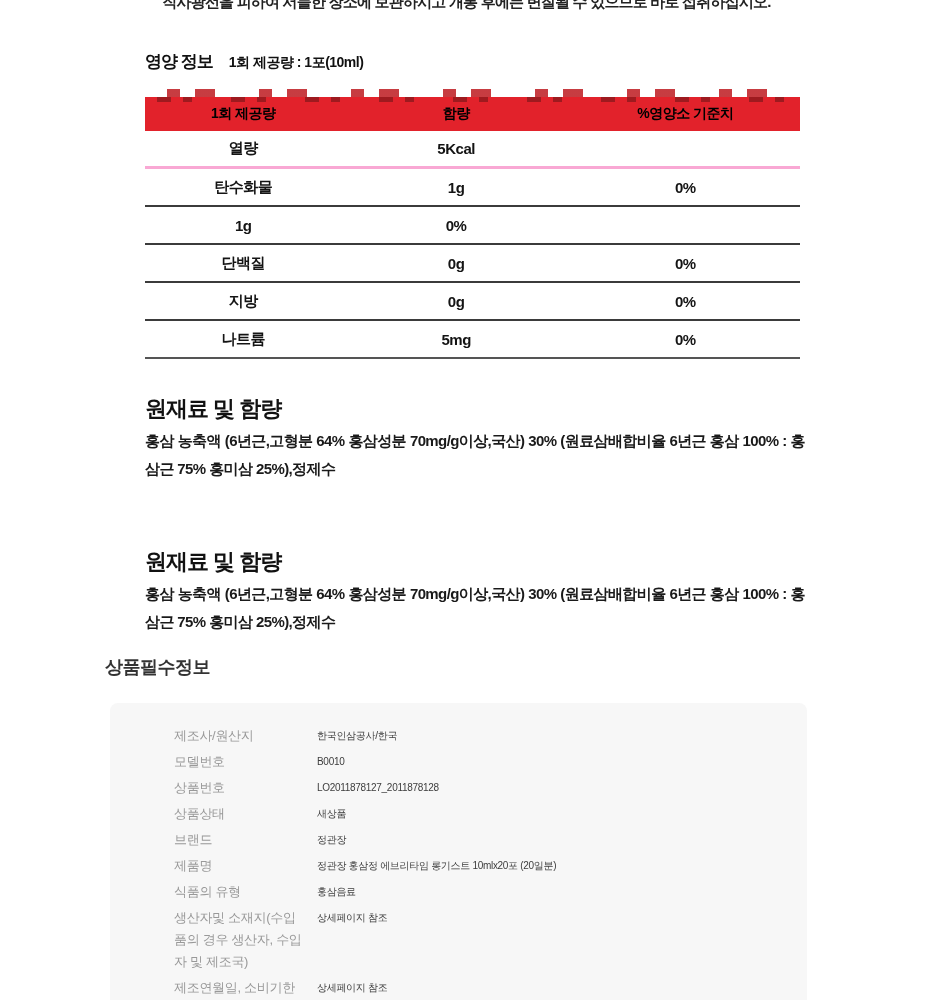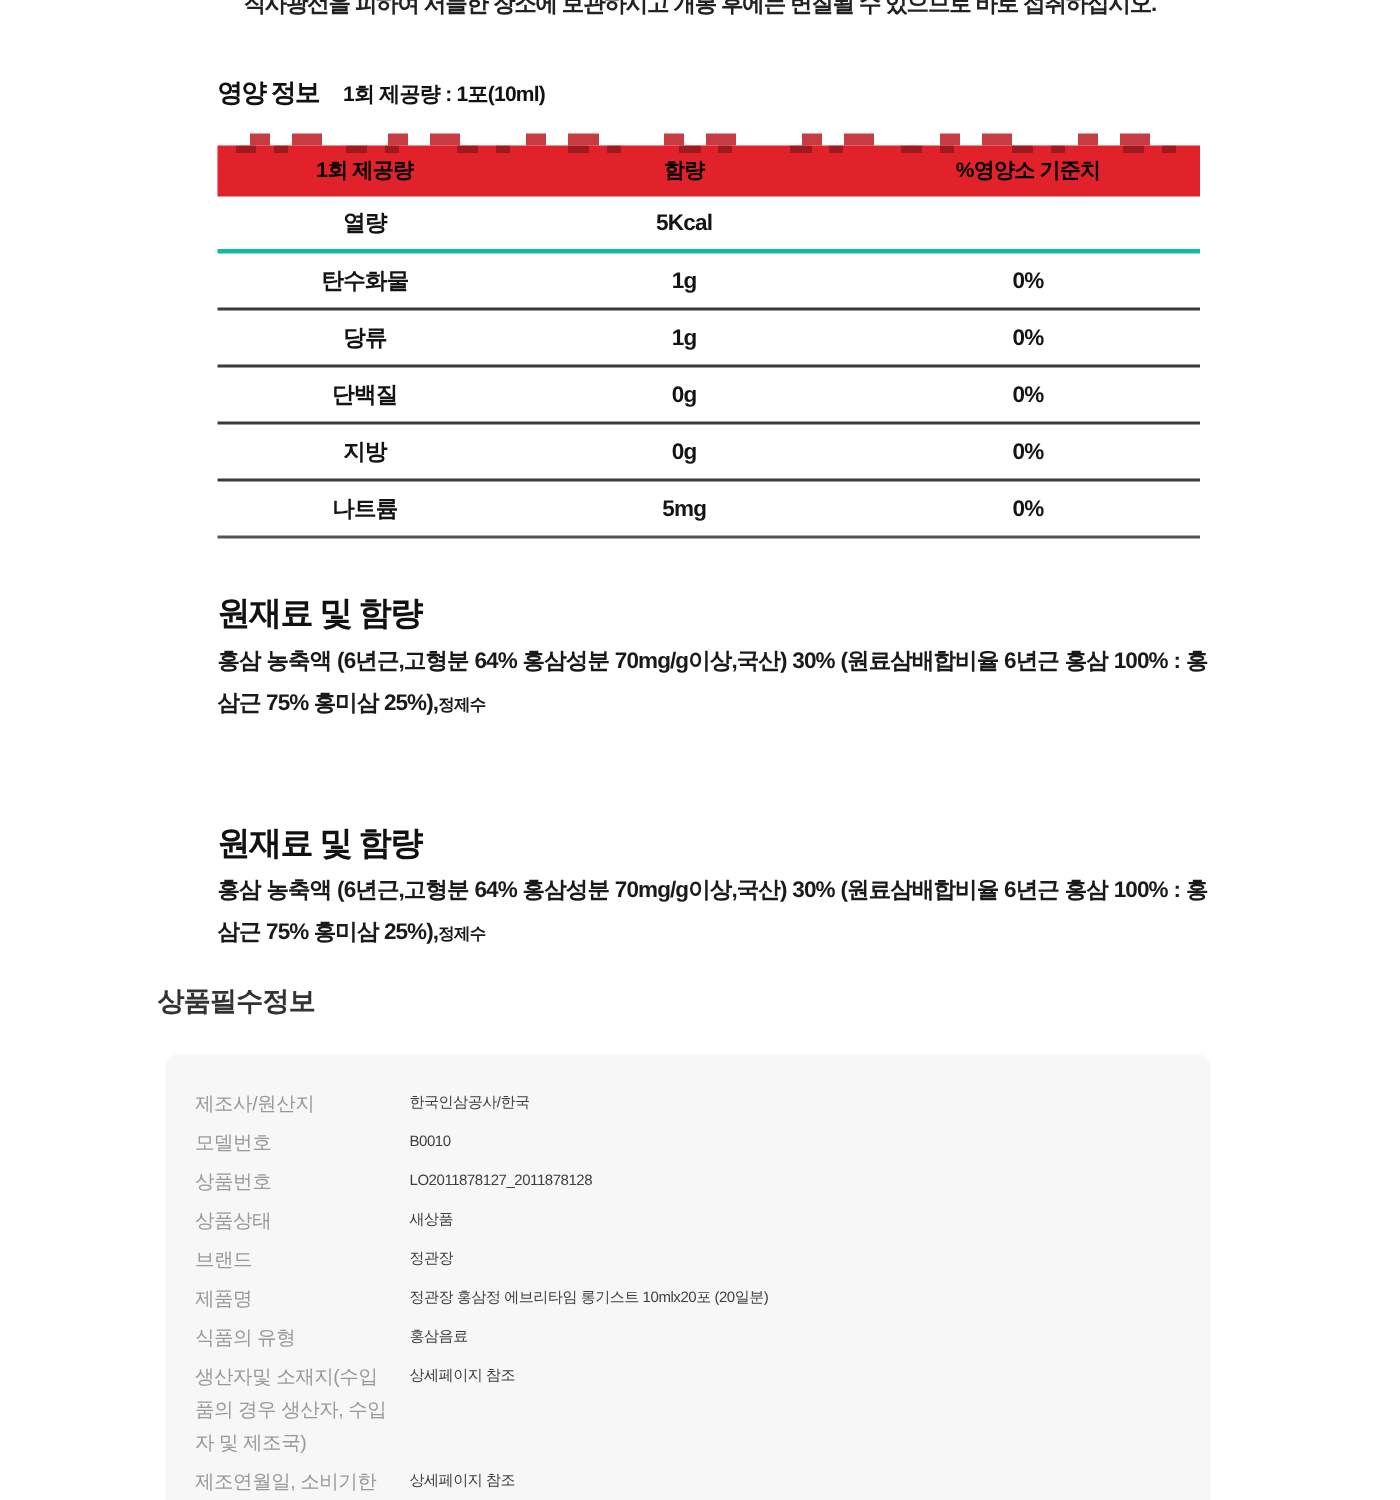--- a/index.html
+++ b/index.html
@@ -42,42 +42,42 @@
     position:absolute; top:0; left:0; right:0; height:5px;
     background:repeating-linear-gradient(90deg,
       rgba(0,0,0,0) 0 12px, #9e1a1f 12px 26px, rgba(0,0,0,0) 26px 38px,
       #9e1a1f 38px 47px, rgba(0,0,0,0) 47px 74px);
   }
   .nutri-thead span { text-align:center; color:#000000; font-size:14px; font-weight:700; letter-spacing:-0.5px; }
   .nrow {
     height:38px; display:grid; grid-template-columns:30% 35% 35%; align-items:center;
   }
   .nrow span { text-align:center; font-size:15px; font-weight:700; letter-spacing:-0.5px; color:#141414; }
-  .nrow-first { border-bottom:3px solid #14b8a6; }
+  .nrow-first { border-bottom:3px solid #f9a8d4; }
   .nrow-mid   { border-bottom:2.5px solid #3b3b3b; }
   .nrow-last  { border-bottom:2px solid #555; }
 
   
   .ingredients { position:absolute; left:145px; width:660px; }
   .ingredients-1 { top:394px; }
   .ingredients-2 { top:547px; }
   .ingredients h3 { font-size:22px; font-weight:800; letter-spacing:-1px; color:#111; margin-bottom:3px; }
   .ingredients p {
     font-size:15px; font-weight:700; letter-spacing:-0.6px; line-height:28px;
     color:#1a1a1a; text-align:justify;
   }
-  .ingredients .small-suffix { font-size:11px; font-weight:700; letter-spacing:-0.5px; }
+  .ingredients .small-suffix { font-size:15px; font-weight:700; letter-spacing:-0.5px; }
 
   
   .pi-title { position:absolute; top:655px; left:105px; font-size:18px; font-weight:700; letter-spacing:-0.5px; color:#333; }
   .pi-box {
     position:absolute; top:703px; left:110px; width:697px; height:340px;
     background:#f7f7f7; border-radius:8px; padding:22px 20px;
   }
-  .pi-row { display:flex; margin-bottom:4px; }
+  .pi-row { display:flex; margin-bottom:4px;margin-left:44px; }
   .pi-label {
     flex:0 0 143px; font-size:13px; line-height:22px; letter-spacing:-0.3px;
     color:#999; padding-right:10px;
   }
   .pi-value { flex:1; font-size:10px; line-height:22px; letter-spacing:-0.3px; color:#3d3d3d; }
 </style>
 </head>
 <body>
 
 <div class="page">
@@ -103,21 +103,20 @@
       <span>열량</span>
       <span>5Kcal</span>
       <span></span>
     </div>
     <div class="nrow nrow-mid">
       <span>탄수화물</span>
       <span>1g</span>
       <span>0%</span>
     </div>
     <div class="nrow nrow-mid">
-      <span>당류</span>
       <span>1g</span>
       <span>0%</span>
     </div>
     <div class="nrow nrow-mid">
       <span>단백질</span>
       <span>0g</span>
       <span>0%</span>
     </div>
     <div class="nrow nrow-mid">
       <span>지방</span>

